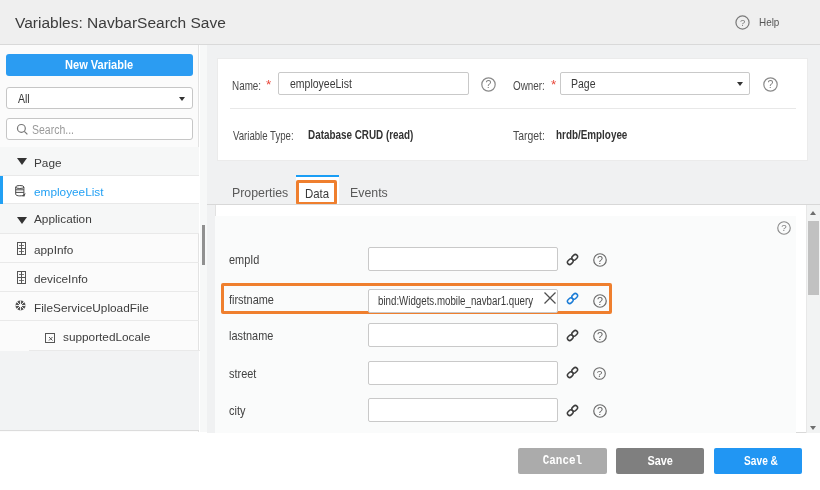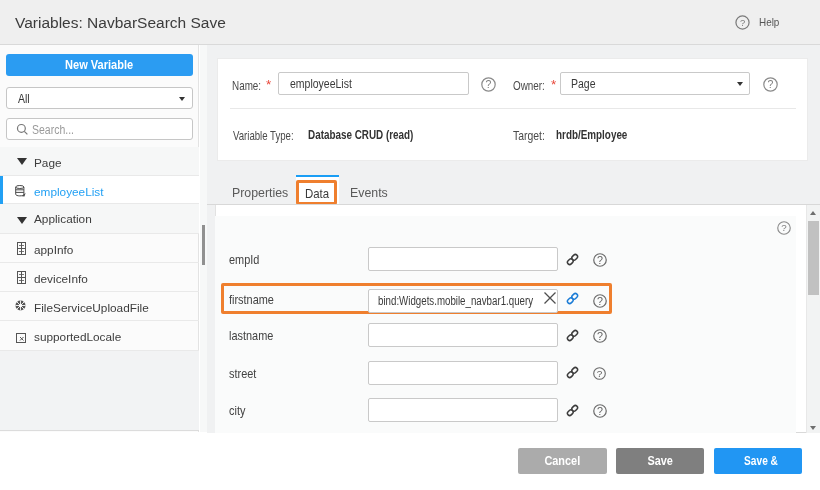--- a/index.html
+++ b/index.html
@@ -65,21 +65,21 @@
 
 #m-track { left:806px; top:205px; width:14px; height:228px; background:#f2f3f3; border-left:1px solid #e8e8e8; }
 #m-thumb { left:808px; top:221px; width:11px; height:74px; background:#c1c1c1; }
 .sb-arrow-up { width:0; height:0; border-left:3.5px solid transparent; border-right:3.5px solid transparent; border-bottom:4px solid #6e6e6e; }
 .sb-arrow-dn { width:0; height:0; border-left:3.5px solid transparent; border-right:3.5px solid transparent; border-top:4px solid #6e6e6e; }
 
 
 #footer { left:0; top:433px; width:820px; height:57px; background:#fff; }
 .fbtn { position:absolute; top:448px; height:26px; border-radius:2px; color:#fff; font-weight:bold; font-size:13px; text-align:center; line-height:26px; }
 .fbtn span { display:inline-block; transform:scaleX(0.84); }
-#b-cancel { left:518px; width:89px; background:#ababab; }
+#b-cancel { left:518px; width:89px; background:#ababab;font-family:Liberation Mono, monospace; }
 #b-save { left:616px; width:88px; background:#7f7f7f; }
 #b-sc { left:714px; width:88px; background:#2196f3;padding-left:6px; }
 </style>
 </head>
 <body>
 <div id="page">
   <div class="abs" id="header"></div>
   <div class="abs" id="title">Variables: NavbarSearch Save</div>
   <svg class="abs" style="left:735px; top:14.5px;" width="15" height="15" viewBox="0 0 16 16">
       <circle cx="8" cy="8" r="7" fill="none" stroke="#7a7a7a" stroke-width="1.3"></circle>
@@ -144,21 +144,21 @@
     <svg class="ticon" style="left:15px;" width="11" height="11" viewBox="0 0 11 11">
         <circle cx="5.5" cy="5.5" r="5" fill="#555"></circle>
         <circle cx="5.5" cy="5.5" r="1.6" fill="#fbfbfb"></circle>
         <line x1="5.5" y1="0.5" x2="5.5" y2="10.5" stroke="#fbfbfb" stroke-width="0.9"></line>
         <line x1="0.5" y1="5.5" x2="10.5" y2="5.5" stroke="#fbfbfb" stroke-width="0.9"></line>
         <line x1="2" y1="2" x2="9" y2="9" stroke="#fbfbfb" stroke-width="0.9"></line>
         <line x1="9" y1="2" x2="2" y2="9" stroke="#fbfbfb" stroke-width="0.9"></line>
       </svg>
     <span class="lbl">FileServiceUploadFile</span>
     </div>
-  <div class="abs tree-row" style="top:321px; height:30px;">
+  <div class="abs tree-row" style="top:321px; height:30px;margin-left:29px;">
     <svg class="ticon" style="left:16px; top:12px;" width="10" height="10" viewBox="0 0 10 10">
         <rect x="0.5" y="0.5" width="9" height="9" fill="none" stroke="#555" stroke-width="1"></rect>
         <path d="M4 4 l3.5 3.5 M7.5 4 L4 7.5" stroke="#555" stroke-width="1"></path>
       </svg>
     <span class="lbl">supportedLocale</span>
     </div>
   <div class="abs" style="left:0; top:351px; width:199px; height:80px; background:#f2f3f4; border-bottom:1px solid #dcdcdc;"></div>
 
   <div class="abs" id="side-scroll"></div>
   <div class="abs" id="side-thumb"></div>

